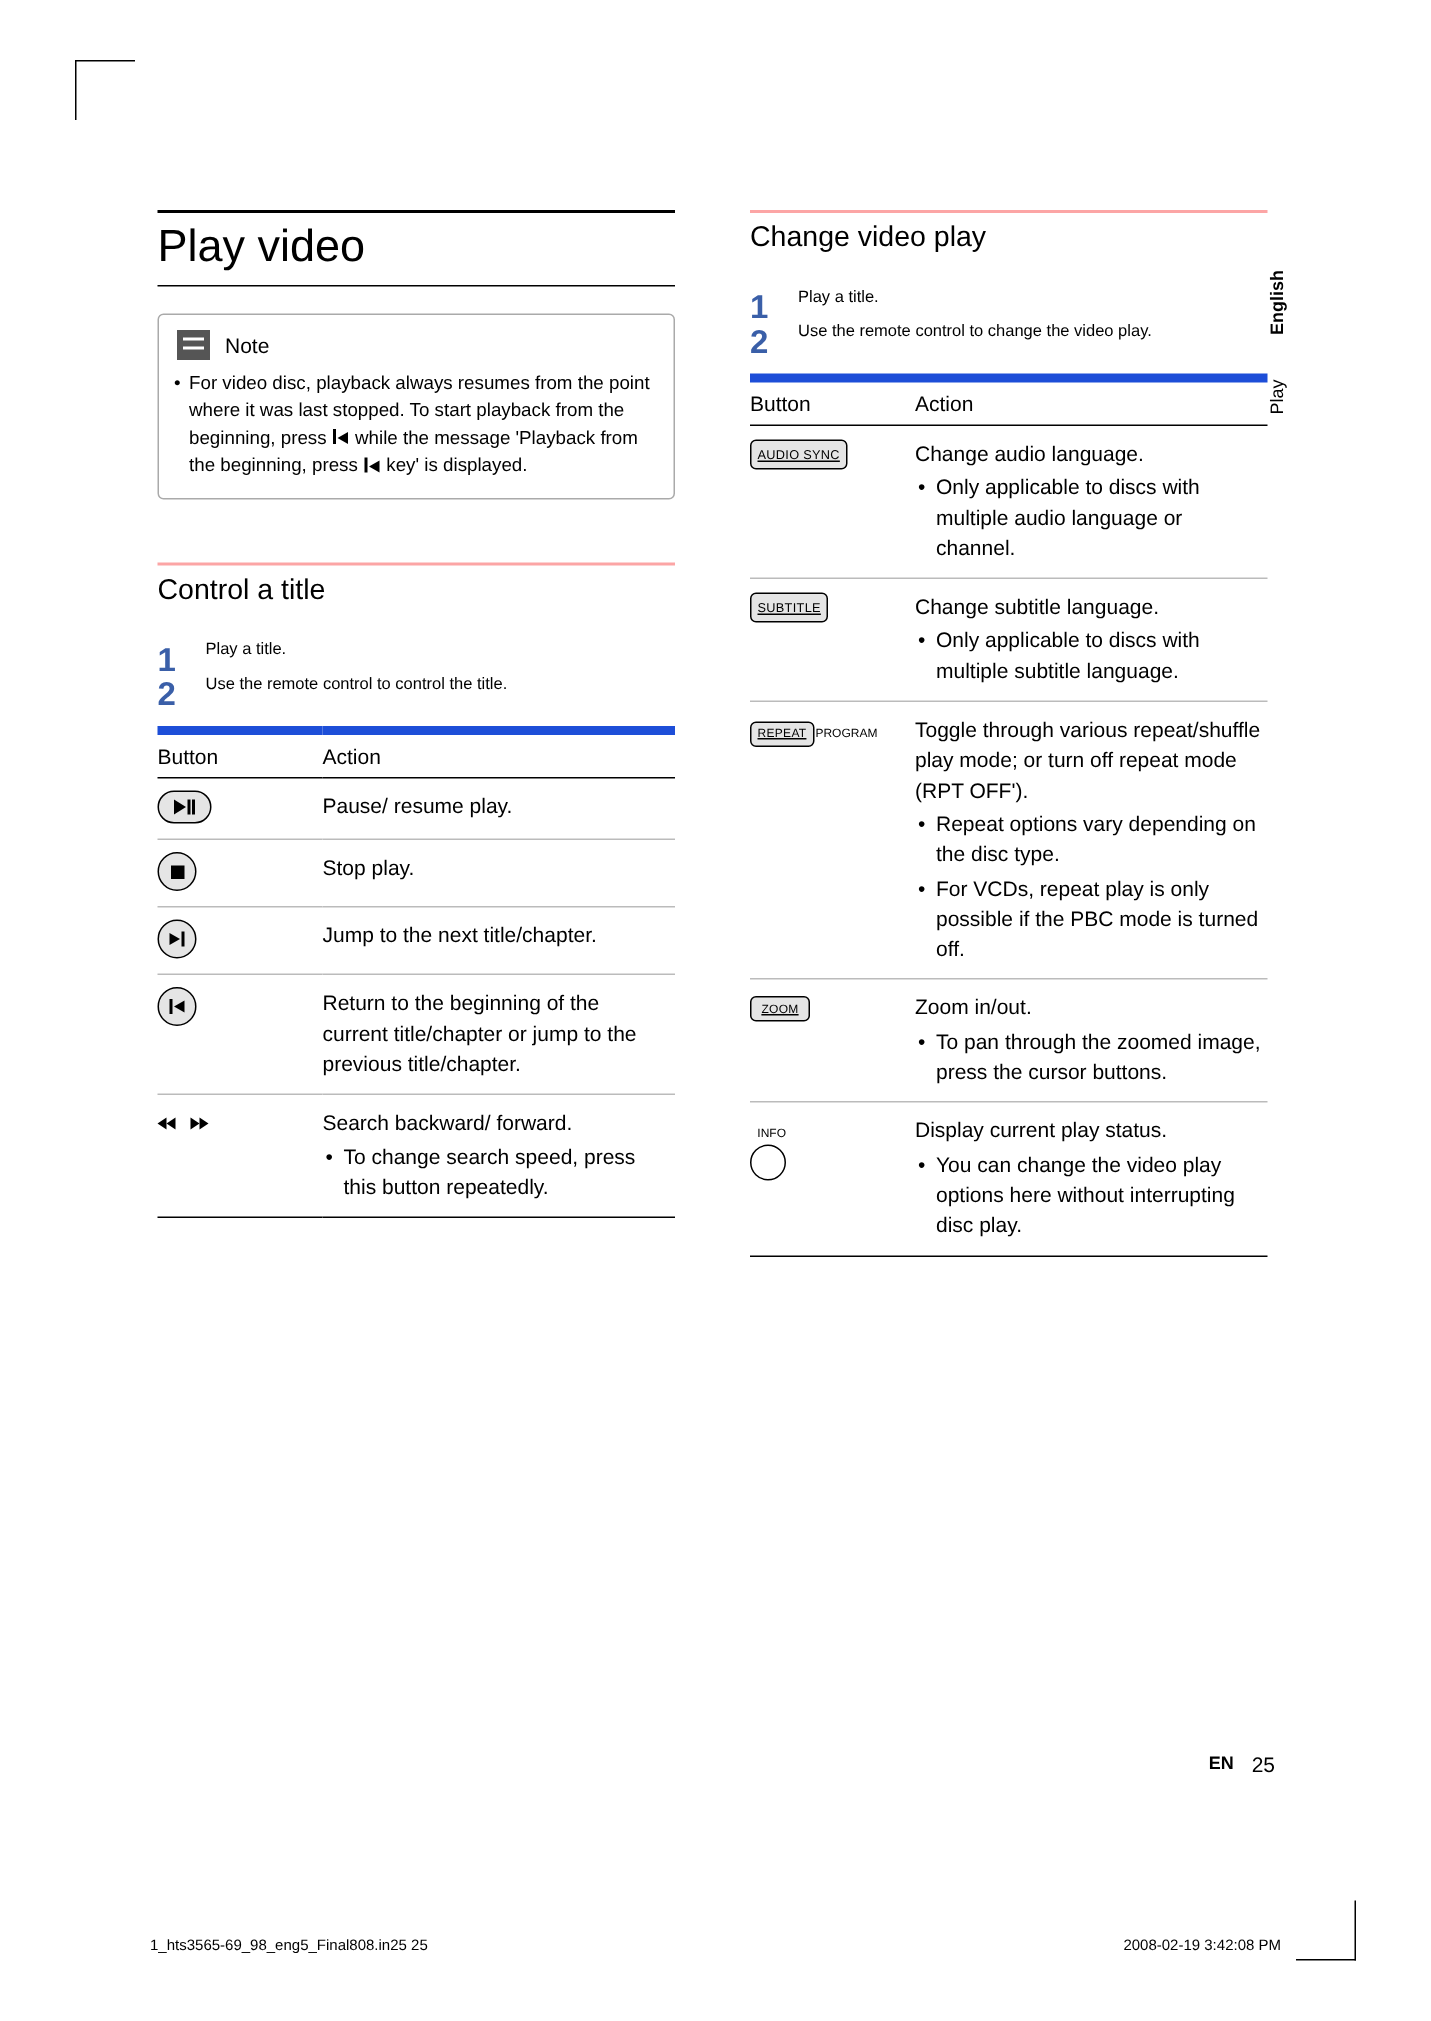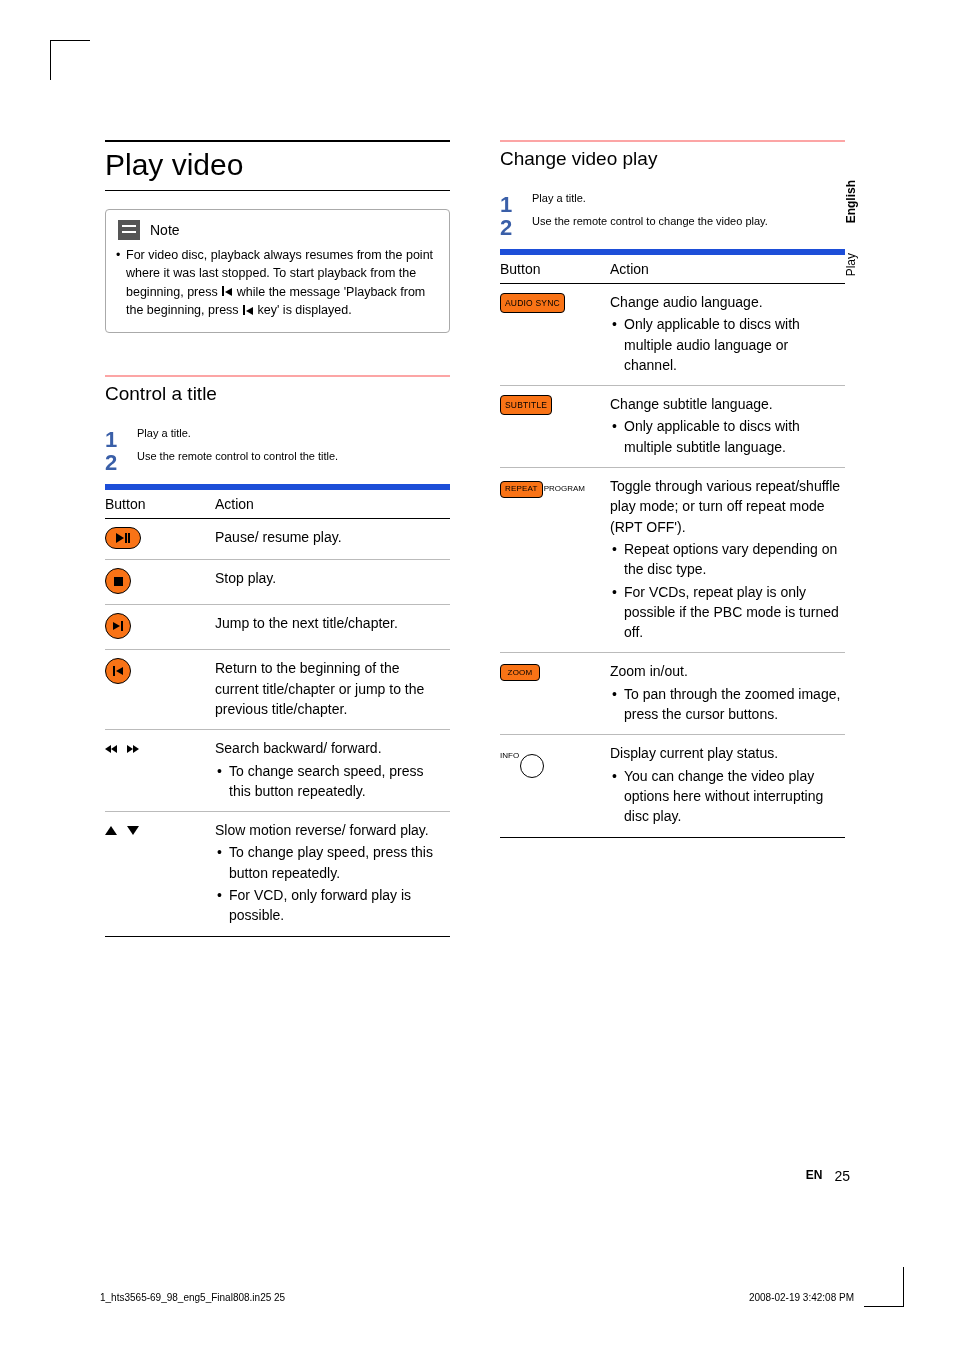--- a/index.html
+++ b/index.html
@@ -124,29 +124,30 @@
     left: 2px;
     top: 0;
   }
 
   
   .rk {
     display: inline-flex;
     align-items: center;
     justify-content: center;
     border: 1.5px solid #000;
-    background: #f97316;
+    background: #e5e5e5;
     vertical-align: middle;
+    text-decoration: underline;
   }
   .rk-oval { width: 36px; height: 22px; border-radius: 11px; }
   .rk-circ { width: 26px; height: 26px; border-radius: 50%; }
   .rk-rect { min-width: 52px; height: 20px; border-radius: 4px; font-size: 8.5px; letter-spacing: 0.2px; padding: 0 4px; font-weight: 500; }
   .rk-small { min-width: 40px; height: 17px; font-size: 8px; }
   .rk-info { width: 24px; height: 24px; border-radius: 50%; border: 1.5px solid #000; background:#fff; display:inline-block; position:relative; top: 2px; }
-  .rk-info-stack { display:inline-flex; align-items:flex-start; gap:1px; }
+  .rk-info-stack { display:inline-flex; flex-direction:column; align-items:flex-end; gap:1px; }
   .rk-info-label { font-size: 8px; line-height:1; }
 
   .tri-r { width:0;height:0;border-top:5px solid transparent;border-bottom:5px solid transparent;border-left:8px solid #000; display:inline-block;}
   .tri-l { width:0;height:0;border-top:5px solid transparent;border-bottom:5px solid transparent;border-right:8px solid #000; display:inline-block;}
   .tri-u { width:0;height:0;border-left:6px solid transparent;border-right:6px solid transparent;border-bottom:9px solid #000; display:inline-block;}
   .tri-d { width:0;height:0;border-left:6px solid transparent;border-right:6px solid transparent;border-top:9px solid #000; display:inline-block;}
   .bar-v { width:2px; height:10px; background:#000; display:inline-block; margin-left:1px;}
   .sq { width:9px;height:9px;background:#000;display:inline-block;}
   .dbl { display:inline-flex; gap:-2px; }
   .dbl .tri-r, .dbl .tri-l { border-top-width:4px; border-bottom-width:4px; }
@@ -283,33 +284,20 @@
                     <span class="tri-r"></span>
                     <span class="tri-r"></span>
                   </span>
             </span>
           </td>
           <td>
             <div>Search backward/ forward.</div>
             <div class="action-sub">To change search speed, press this button repeatedly.</div>
           </td>
         </tr>
-        <tr>
-          <td>
-            <span class="search-group">
-              <span class="tri-u"></span>
-              <span class="tri-d"></span>
-            </span>
-          </td>
-          <td>
-            <div>Slow motion reverse/ forward play.</div>
-            <div class="action-sub">To change play speed, press this button repeatedly.</div>
-            <div class="action-sub">For VCD, only forward play is possible.</div>
-          </td>
-        </tr>
       </tbody>
         </table>
 
     </div>
 
     <div class="col">
 
       <div class="h2">Change video play</div>
 
       <ol class="steps">

